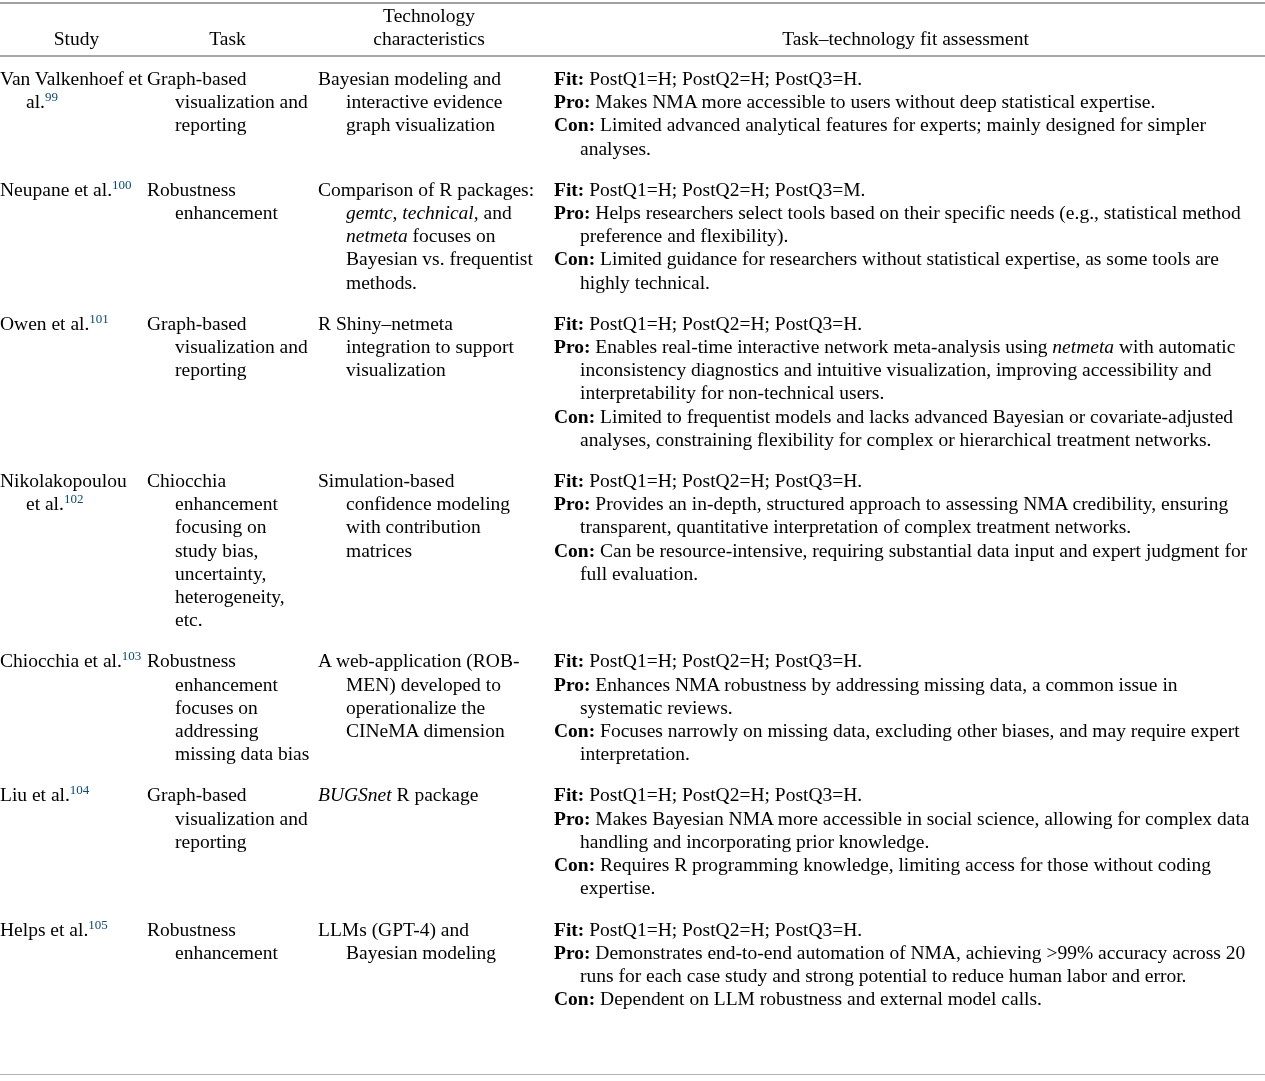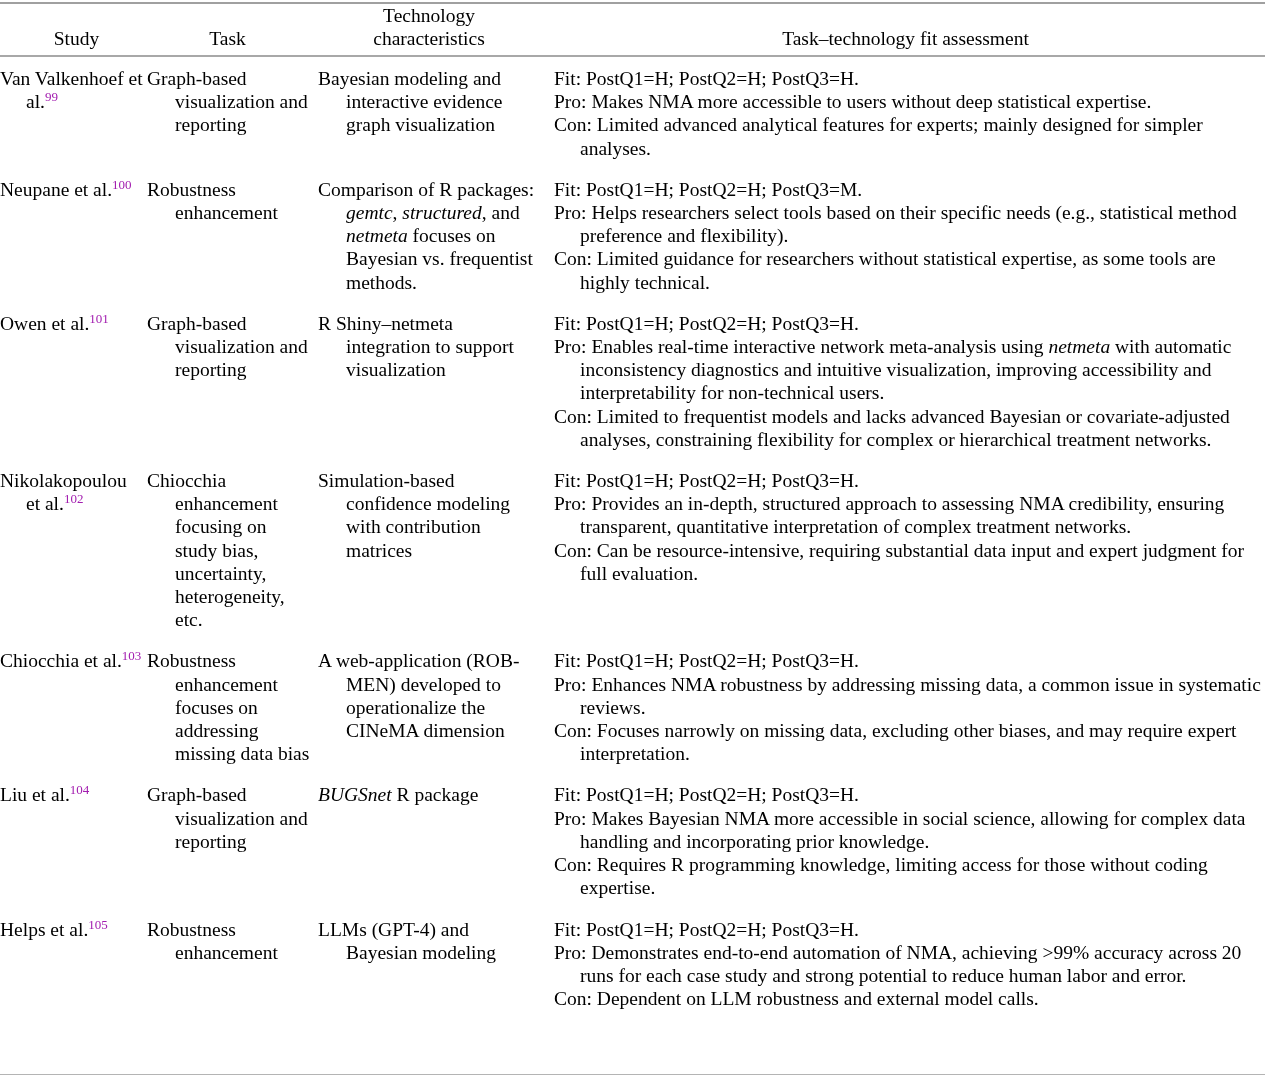--- a/index.html
+++ b/index.html
@@ -73,32 +73,32 @@
 
   .cell-task .hang, .cell-tech .hang {
     padding-left: 28px;
     text-indent: -28px;
   }
 
   .sup {
     font-size: 13px;
     vertical-align: super;
     line-height: 0;
-    color: #a21caf;
+    color: #0c4a6e;
   }
 
   .ital { font-style: italic; }
 
   .fit-line {
     padding-left: 26px;
     text-indent: -26px;
     margin: 0;
   }
   .fit-lbl {
-    font-weight: normal;
+    font-weight: bold;
   }
   .pad-bottom-sm { padding-bottom: 8px; }
 </style>
 </head>
 <body>
 
 <div class="table-wrap">
 
   <div class="rule rule-top"></div>
 
@@ -149,21 +149,21 @@
           </td>
         </tr>
         <tr>
           <td class="cell-study pad-bottom-sm">
             <div class="hang"><span>Neupane et al.</span><span class="sup">100</span></div>
           </td>
           <td class="cell-task pad-bottom-sm">
             <div class="hang">Robustness enhancement</div>
           </td>
           <td class="cell-tech pad-bottom-sm">
-            <div class="hang"><span>Comparison of R packages: </span><span class="ital">gemtc</span><span>, </span><span class="ital">structured</span><span>, and </span><span class="ital">netmeta</span><span> focuses on Bayesian vs. frequentist methods.</span></div>
+            <div class="hang"><span>Comparison of R packages: </span><span class="ital">gemtc</span><span>, </span><span class="ital">technical</span><span>, and </span><span class="ital">netmeta</span><span> focuses on Bayesian vs. frequentist methods.</span></div>
           </td>
           <td class="cell-fit pad-bottom-sm">
             <div class="fit-line"><span class="fit-lbl">Fit: </span><span>PostQ1=H; PostQ2=H; PostQ3=M.</span></div>
             <div class="fit-line"><span class="fit-lbl">Pro: </span><span>Helps researchers select tools based on their specific needs (e.g., statistical method preference and flexibility).</span></div>
             <div class="fit-line"><span class="fit-lbl">Con: </span><span>Limited guidance for researchers without statistical expertise, as some tools are highly technical.</span></div>
           </td>
         </tr>
         <tr>
           <td class="cell-study pad-bottom-sm">
             <div class="hang"><span>Owen et al.</span><span class="sup">101</span></div>

